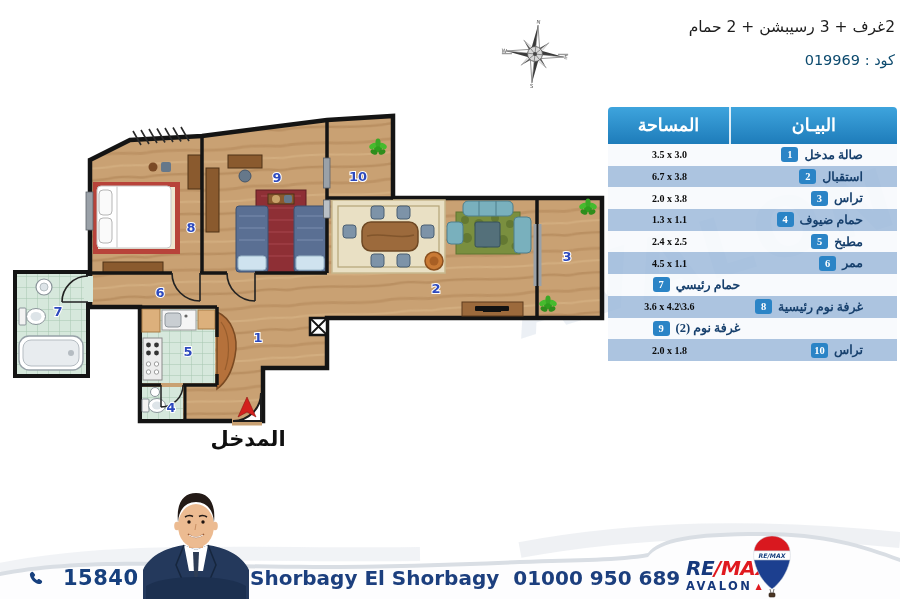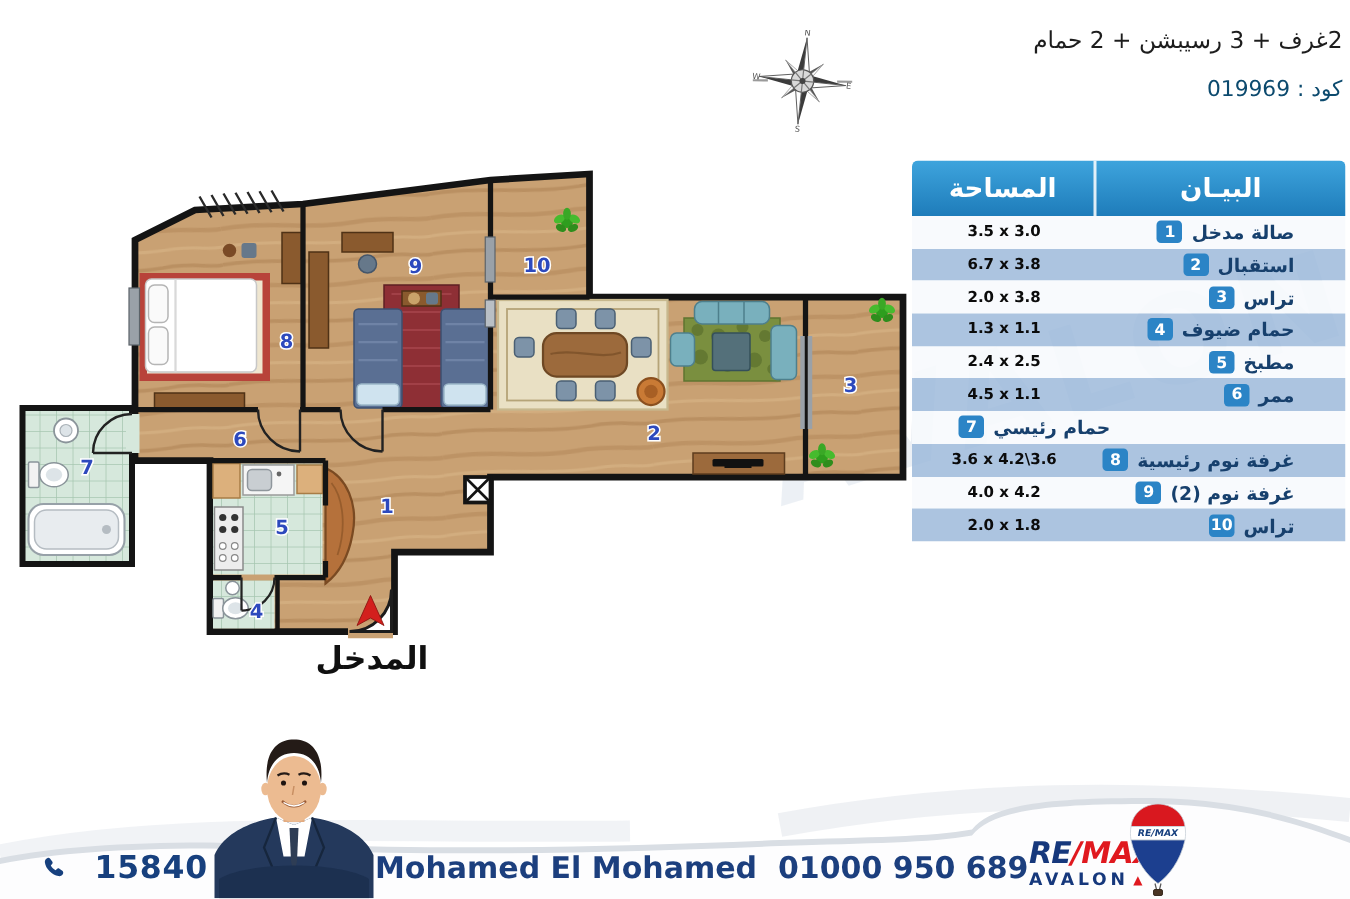--- a/index.html
+++ b/index.html
@@ -8,21 +8,21 @@
   .wm{position:absolute;left:470px;top:205px;width:470px;text-align:center;
       font-size:82px;font-weight:bold;color:#b9c9da;opacity:.26;letter-spacing:6px;
       transform:rotate(-17deg);z-index:1;}
   
   .hdr{position:absolute;left:563px;top:16px;width:332px;direction:rtl;text-align:right;z-index:5;}
   .hdr .t{font-size:23px;font-weight:bold;color:#151515;line-height:1.2;}
   .hdr .s{font-size:15.5px;color:#1d1d1d;margin-top:2px;}
   .hdr .c{font-size:14.5px;color:#0c4a6e;margin-top:16px;}
   .compass{position:absolute;left:500px;top:20px;z-index:5;}
   
-  .tbl{position:absolute;left:608px;top:107px;width:289px;z-index:4;border-radius:4px 4px 0 0;overflow:hidden;}
+  .tbl{position:absolute;left:608px;top:107px;width:289px;z-index:4;border-radius:4px 4px 0 0;overflow:hidden;font-family:Liberation Serif, serif;}
   .thead{display:flex;height:37px;background:linear-gradient(180deg,#3ea4dd,#1e7cba);}
   .th{color:#fff;font-weight:bold;font-size:17.5px;display:flex;align-items:center;justify-content:center;}
   .th.area{width:42.5%;border-right:2px solid rgba(255,255,255,.85);box-sizing:border-box;}
   .th.desc{width:57.5%;}
   .trow{display:flex;height:21.7px;background:rgba(247,250,253,.9);}
   .trow.alt{background:rgba(156,185,218,.84);}
   .c-area{width:42.5%;direction:ltr;display:flex;align-items:center;justify-content:center;
           font-size:10px;font-weight:bold;color:#0b0b0b;}
   .c-name{width:57.5%;direction:rtl;display:flex;align-items:center;gap:6px;
           padding-right:34px;box-sizing:border-box;font-size:12.5px;font-weight:bold;color:#17406d;}
@@ -142,21 +142,20 @@
         </div>
     </div>
     <div class="trow alt">
       <div class="c-area">3.6 x 4.2\3.6</div>
       <div class="c-name">
           <span>غرفة نوم رئيسية</span>
           <span class="badge">8</span>
         </div>
     </div>
     <div class="trow">
-      <div class="c-area">4.0 x 4.2</div>
       <div class="c-name">
           <span>غرفة نوم (2)</span>
           <span class="badge">9</span>
         </div>
     </div>
     <div class="trow alt">
       <div class="c-area">2.0 x 1.8</div>
       <div class="c-name">
           <span>تراس</span>
           <span class="badge">10</span>
@@ -381,21 +380,21 @@
   </svg>
 
   <div class="hotline">
     <svg width="16" height="16" viewBox="0 0 15 15">
       <path d="M3.5,1.8 C2.3,2.3 1.6,3.4 1.8,4.7 C2.3,8.6 6.4,12.7 10.3,13.2 C11.6,13.4 12.7,12.7 13.2,11.5 C13.4,10.9 13.2,10.3 12.7,9.9 L10.9,8.6 C10.4,8.2 9.7,8.3 9.3,8.7 L8.5,9.5 C7.2,8.8 6.2,7.8 5.5,6.5 L6.3,5.7 C6.7,5.3 6.8,4.6 6.4,4.1 L5.1,2.3 C4.7,1.8 4.1,1.6 3.5,1.8 Z" fill="#17407e"></path>
     </svg>
     <span>15840</span>
   </div>
 
   <div class="agentline">
-    <span>Mohamed El Mohamed</span><span class="ph">01000 950 689</span>
+    <span>Shorbagy El Shorbagy</span><span class="ph">01000 950 689</span>
   </div>
 
   <div class="remax">
     <div class="word">
       <span class="re">RE</span><span class="sl">/</span><span class="mx">MAX</span>
     </div>
     <div class="office">
       <span>AVALON</span>
         <span class="caret">▲</span>
     </div>

